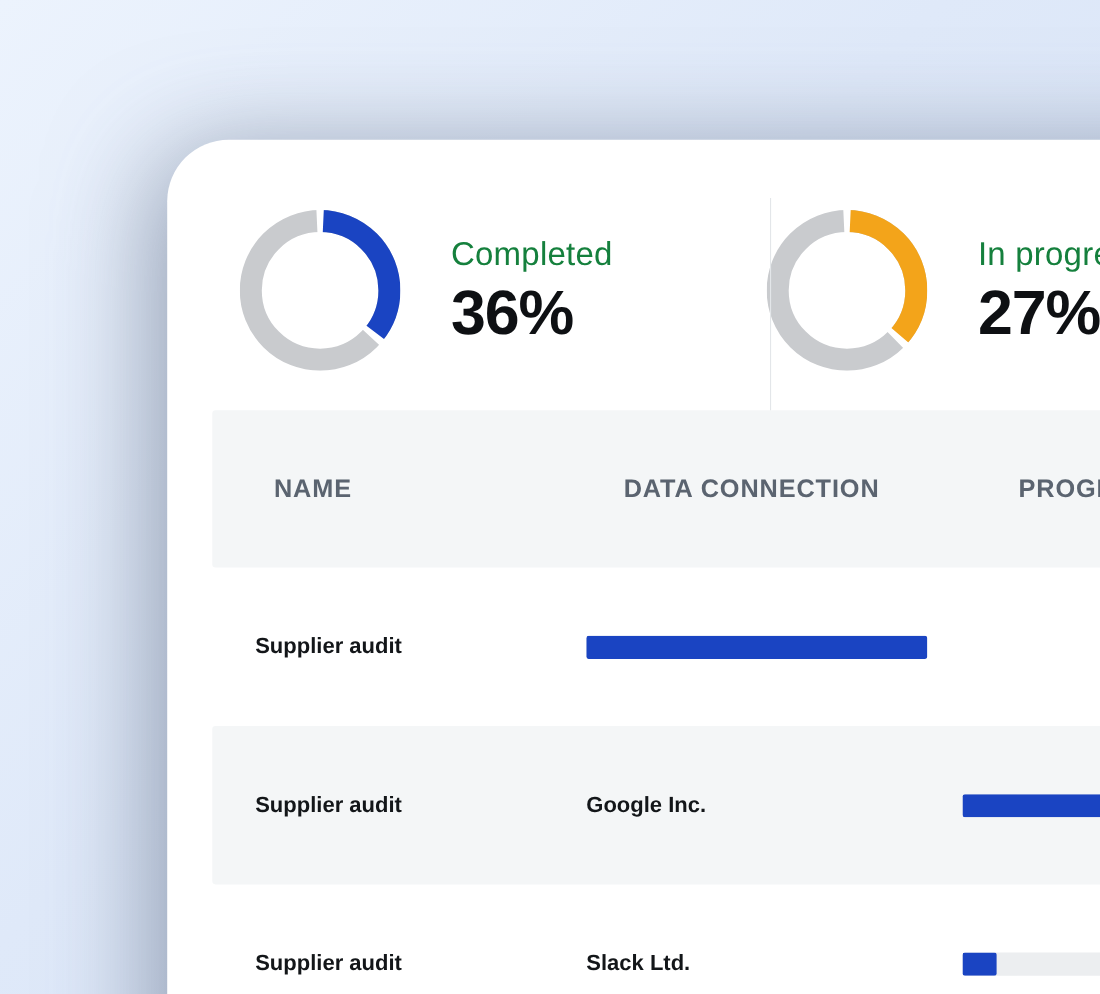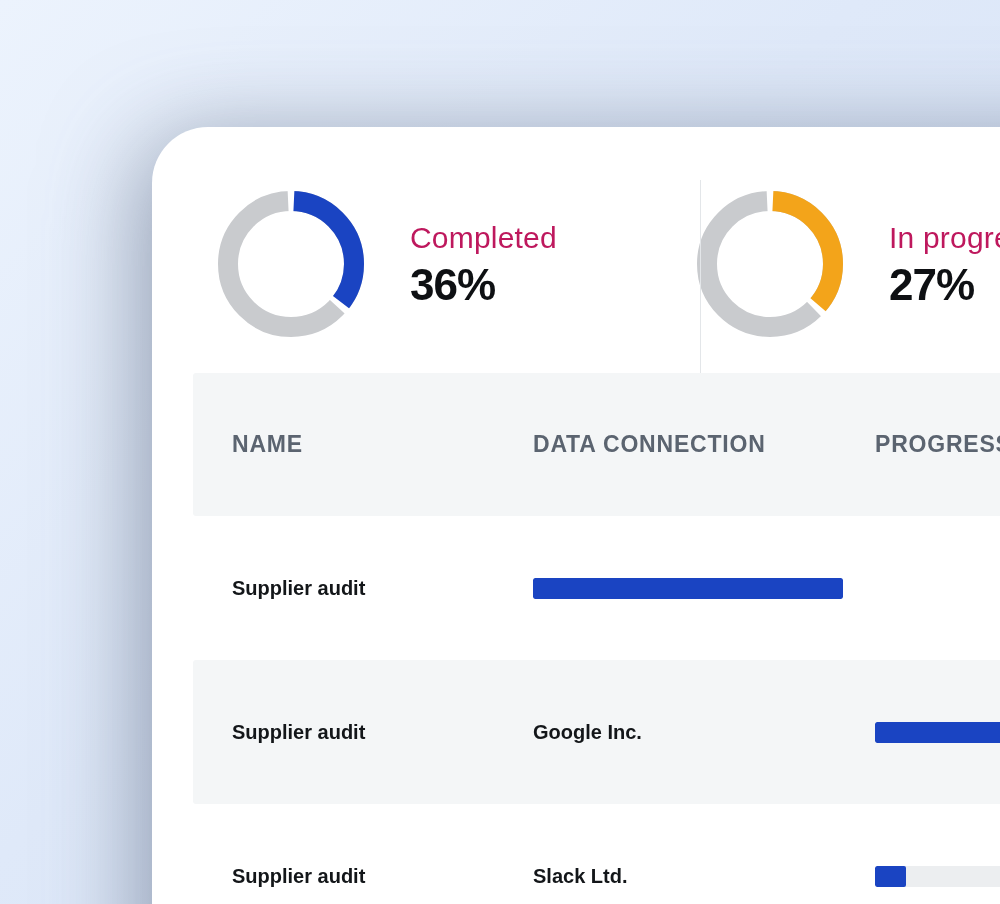--- a/index.html
+++ b/index.html
@@ -25,31 +25,31 @@
   .summary-item.second { flex:1; padding-left:38px; }
   .summary-divider {
     position:absolute; left:507px; top:53px; height:193px; width:0;
     border-left:1.5px solid var(--divider);
   }
   .donut { width:146px; height:146px; flex:0 0 146px; }
   .ring-track { fill:none; stroke-width:20; }
   .ring-value { fill:none; stroke-width:20; }
   .ring-gap   { fill:none; stroke:#ffffff; stroke-width:23; }
   .summary-text { display:flex; flex-direction:column; }
-  .summary-label { font-size:30px; color:#be185d; letter-spacing:0.2px; margin-bottom:8px; white-space:nowrap; }
-  .summary-value { font-size:44px; font-weight:700; color:#0e1013; letter-spacing:-1px; line-height:1; white-space:nowrap; }
+  .summary-label { font-size:30px; color:#15803d; letter-spacing:0.2px; margin-bottom:8px; white-space:nowrap; }
+  .summary-value { font-size:57px; font-weight:700; color:#0e1013; letter-spacing:-1px; line-height:1; white-space:nowrap; }
   
   .thead {
     height:143px; display:flex; align-items:center;
     background:var(--stripe); border-radius:3px 0 0 3px;
     padding-left:39px;
   }
   .th {
     font-size:23px; font-weight:700; color:#5b6470;
-    letter-spacing:0.8px; white-space:nowrap;
+    letter-spacing:0.8px; white-space:nowrap;margin-left:17px;
   }
   .trow { height:144px; display:flex; align-items:center; padding-left:39px; border-radius:3px 0 0 3px; }
   .trow.striped { background:var(--stripe); }
   .col-name { width:301px; flex:0 0 301px; }
   .col-conn { width:342px; flex:0 0 342px; }
   .col-prog { flex:1; }
   .cell-name, .cell-conn {
     font-size:20px; font-weight:700; color:#131619; white-space:nowrap;
   }
   .bar-track { width:310px; height:21px; background:var(--track); border-radius:2px; overflow:hidden; }

